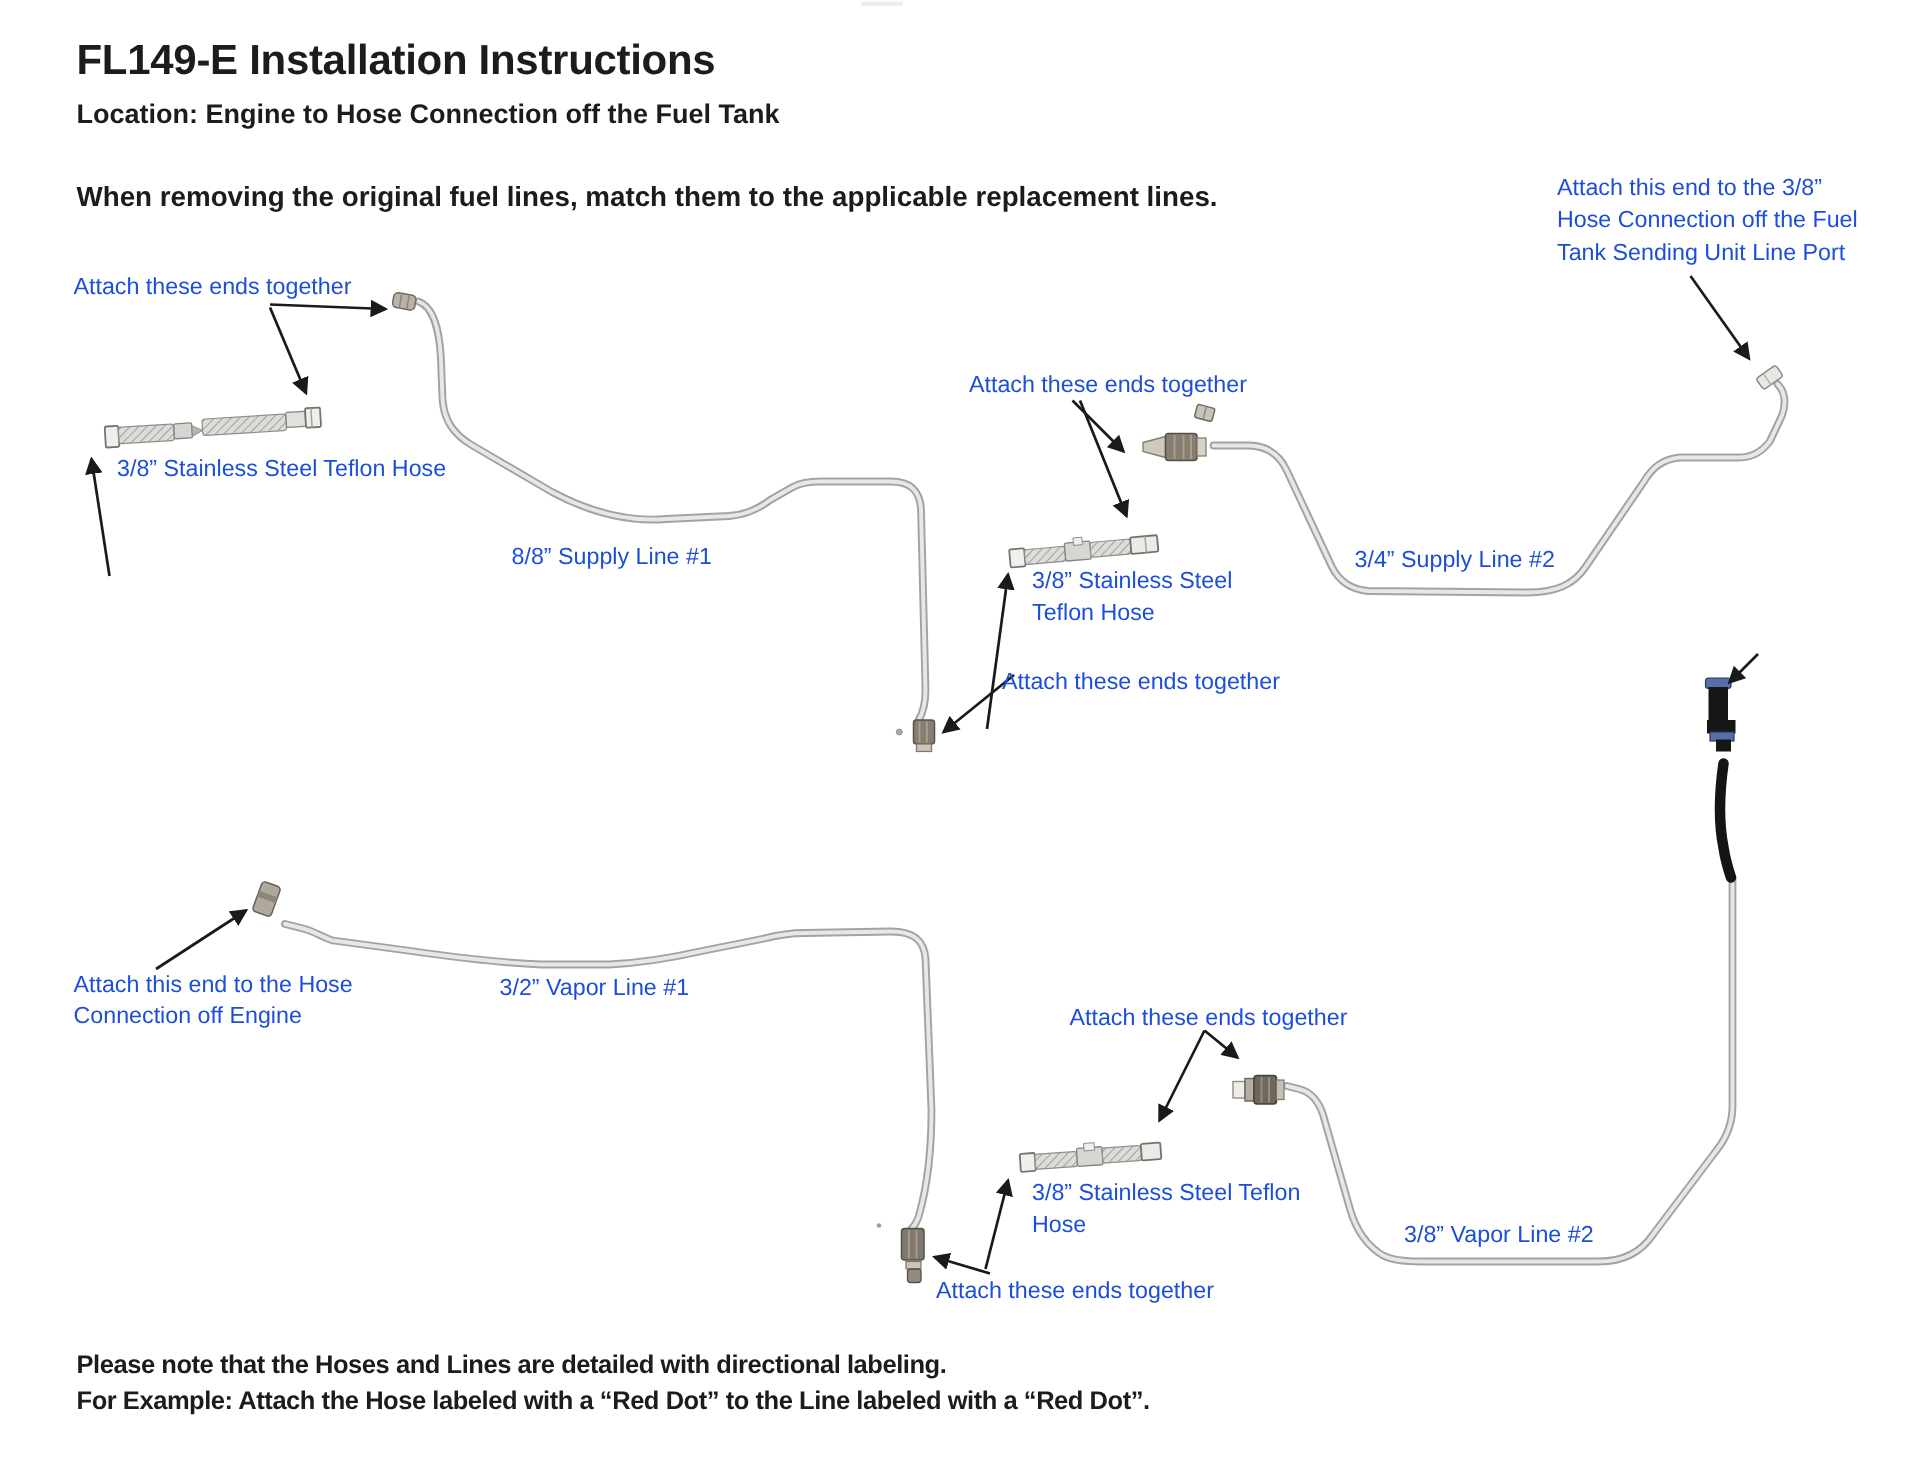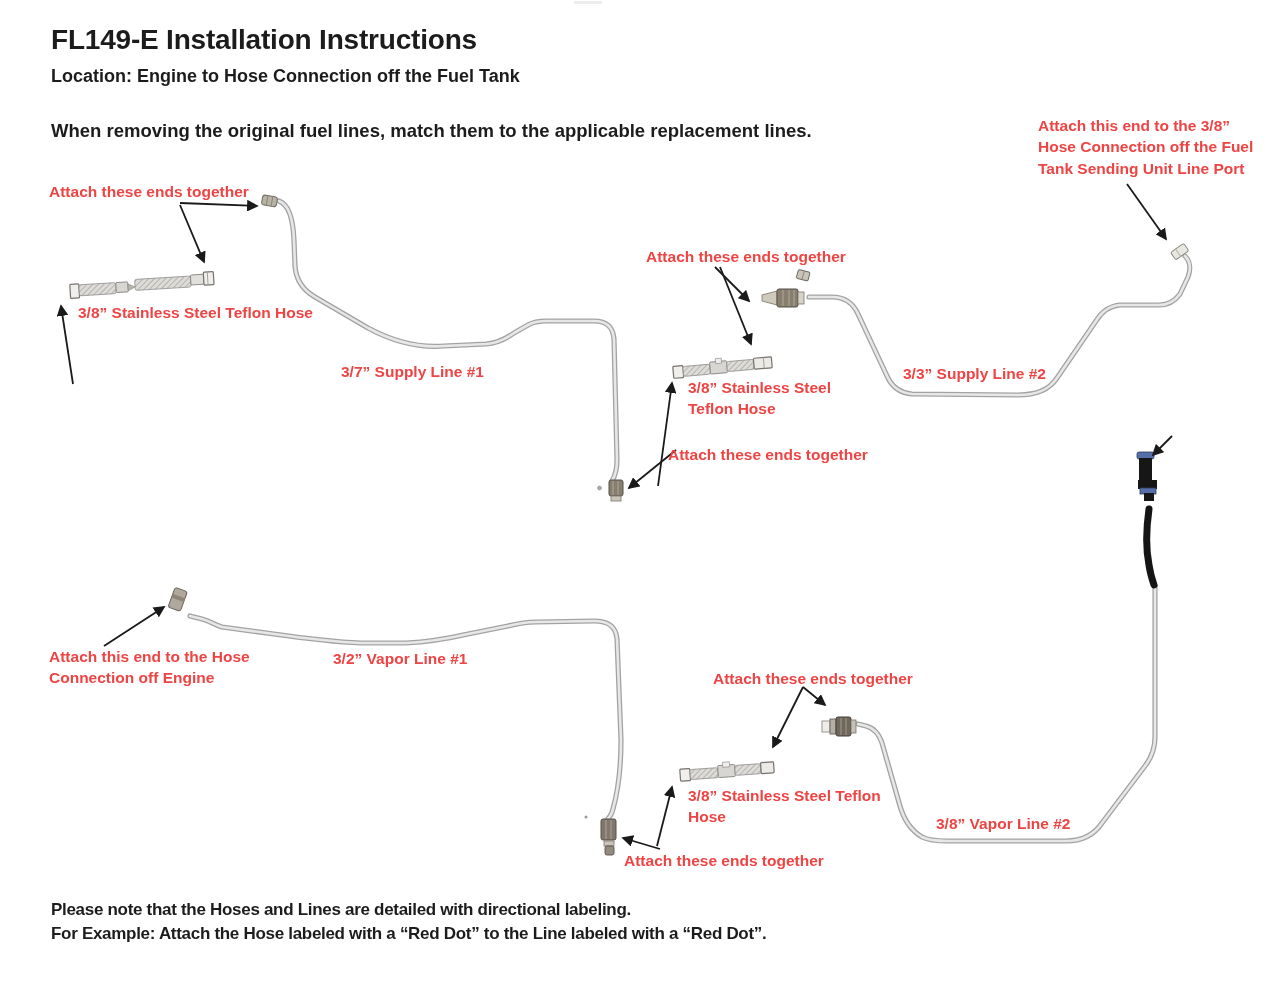--- a/index.html
+++ b/index.html
@@ -4,21 +4,21 @@
 <style>
   html,body{margin:0;padding:0;background:#ffffff;}
   .page{
     position:relative;width:1280px;height:989px;background:#ffffff;overflow:hidden;
     font-family:"Liberation Sans","DejaVu Sans",sans-serif;color:#1c1c1c;margin-left:16px;
   }
   .abs{position:absolute;}
   .title{font-size:28px;font-weight:bold;letter-spacing:-0.2px;white-space:nowrap;}
   .subtitle{font-size:18px;font-weight:bold;white-space:nowrap;}
   .intro{font-size:18.5px;font-weight:bold;white-space:nowrap;}
-  .lbl{font-size:15.5px;line-height:1.38;white-space:pre-line;color:#ef4444;font-weight:bold;}
+  .lbl{font-size:15.5px;line-height:1.38;white-space:pre-line;color:#1d4ed8;}
   .footer-notes{font-size:17px;font-weight:bold;letter-spacing:-0.3px;line-height:1.42;white-space:pre-line;}
   svg.diagram{position:absolute;left:0;top:0;}
   .tube-outer{fill:none;stroke:#a3a3a3;stroke-width:5.2;stroke-linejoin:round;stroke-linecap:round;}
   .tube-inner{fill:none;stroke:#e7e7e7;stroke-width:2.6;stroke-linejoin:round;stroke-linecap:round;}
   .arrow{stroke:#1a1a1a;stroke-width:1.8;fill:none;}
 </style>
 </head>
 <body>
 
 <div class="page">
@@ -153,25 +153,25 @@
       <line class="arrow" x1="644" y1="849" x2="607" y2="838" marker-end="url(#ah)"></line>
     </g>
   </svg>
 
   <div class="abs title" style="left:35px;top:24px;">FL149-E Installation Instructions</div>
   <div class="abs intro" style="left:35px;top:120px;">When removing the original fuel lines, match them to the applicable replacement lines.</div>
   <div class="abs subtitle" style="left:35px;top:66px;">Location: Engine to Hose Connection off the Fuel Tank</div>
 
   <div class="abs lbl" style="left:33px;top:181px;">Attach these ends together</div>
   <div class="abs lbl" style="left:62px;top:302px;">3/8” Stainless Steel Teflon Hose</div>
-  <div class="abs lbl" style="left:325px;top:361px;">3/7” Supply Line #1</div>
+  <div class="abs lbl" style="left:325px;top:361px;">8/8” Supply Line #1</div>
   <div class="abs lbl" style="left:630px;top:246px;">Attach these ends together</div>
   <div class="abs lbl" style="left:672px;top:377px;">3/8” Stainless Steel
 Teflon Hose</div>
-  <div class="abs lbl" style="left:887px;top:363px;">3/3” Supply Line #2</div>
+  <div class="abs lbl" style="left:887px;top:363px;">3/4” Supply Line #2</div>
   <div class="abs lbl" style="left:652px;top:444px;">Attach these ends together</div>
   <div class="abs lbl" style="left:1022px;top:115px;">Attach this end to the 3/8”
 Hose Connection off the Fuel
 Tank Sending Unit Line Port</div>
   <div class="abs lbl" style="left:33px;top:646px;">Attach this end to the Hose
 Connection off Engine</div>
   <div class="abs lbl" style="left:317px;top:648px;">3/2” Vapor Line #1</div>
   <div class="abs lbl" style="left:697px;top:668px;">Attach these ends together</div>
   <div class="abs lbl" style="left:672px;top:785px;">3/8” Stainless Steel Teflon
 Hose</div>

